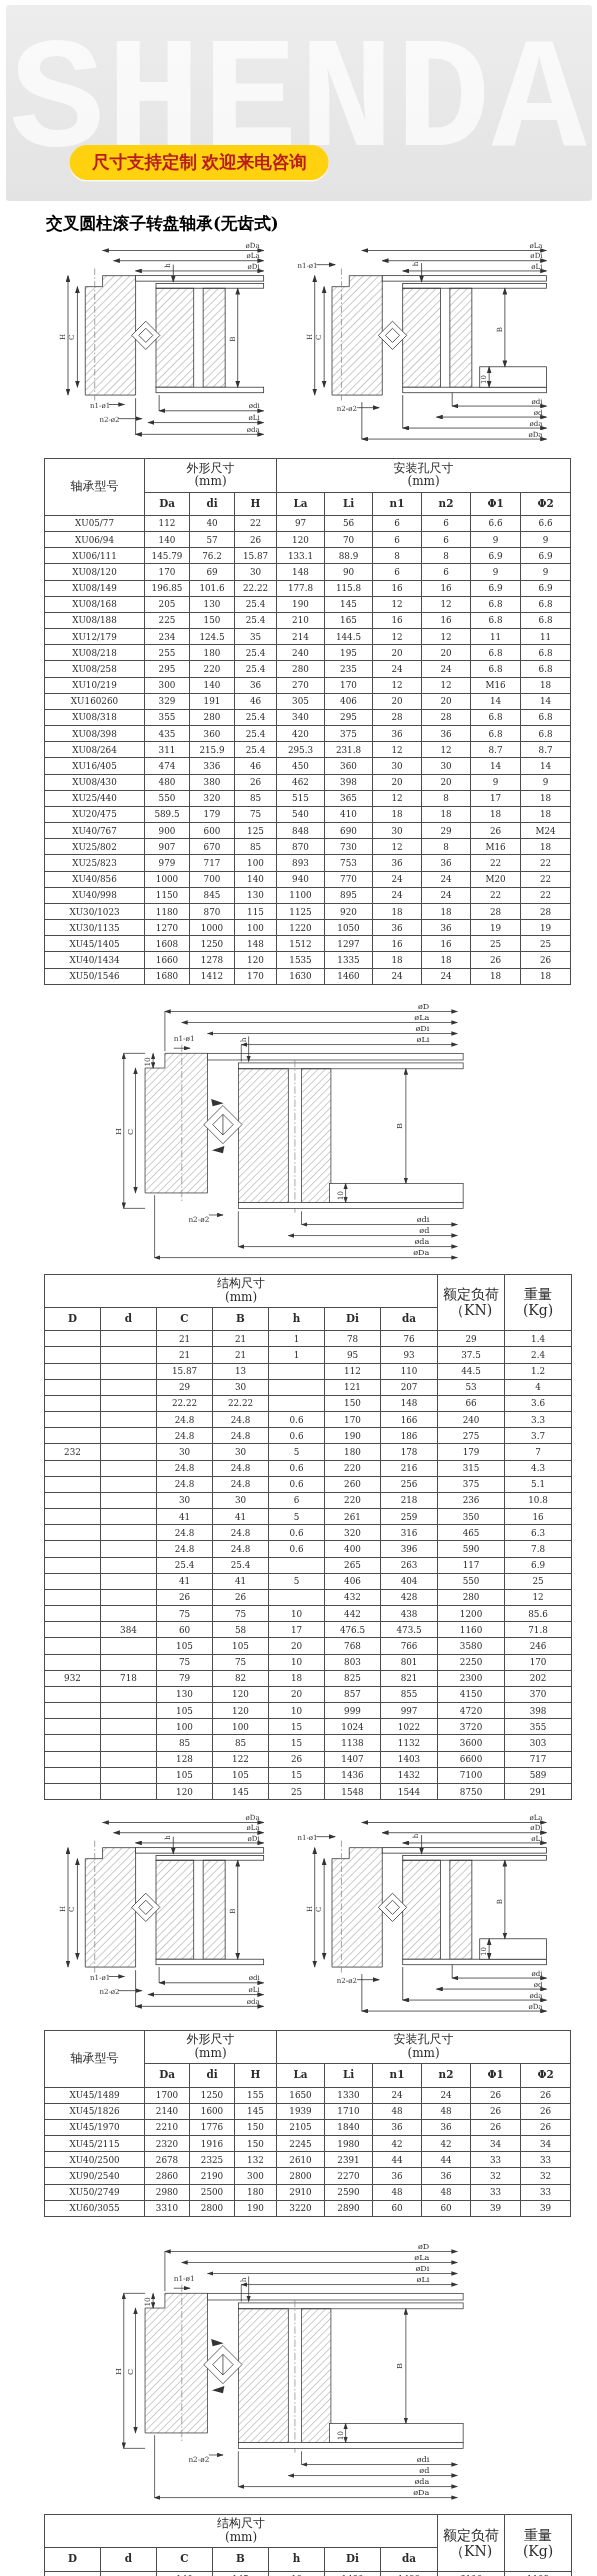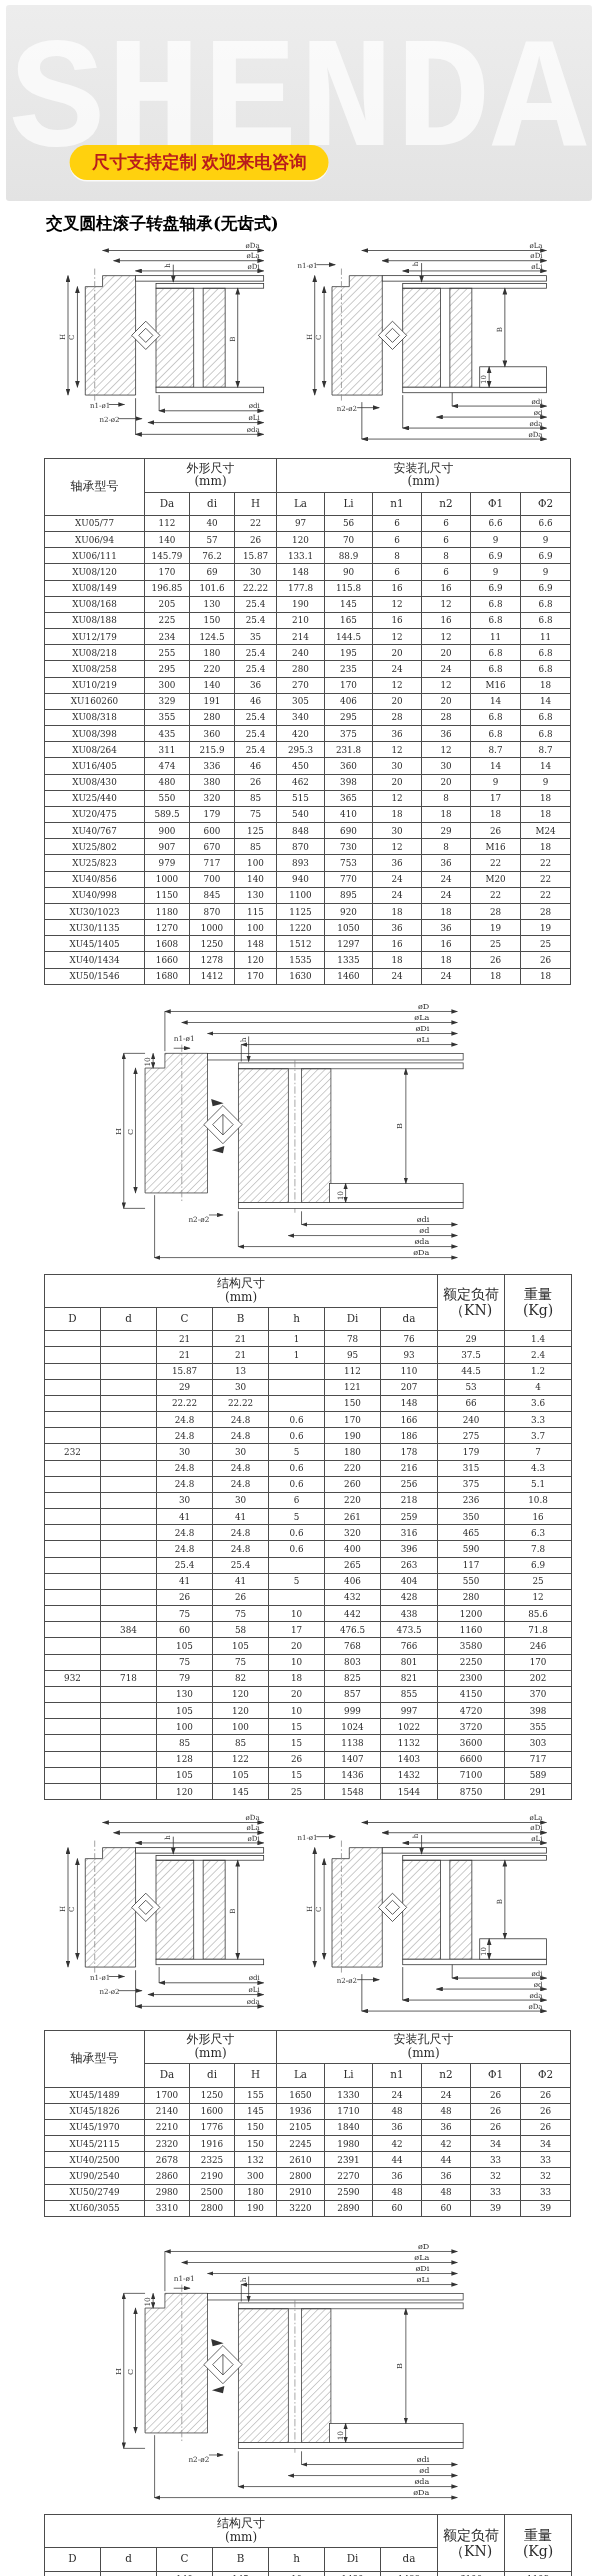--- a/index.html
+++ b/index.html
@@ -45,21 +45,21 @@
     border-collapse:collapse;margin:8px 0 0 44px;width:526px;
     table-layout:fixed;font-size:8.8px;color:#2b2b2b;
   }
   table.spec th,table.spec td{
     border:0.8px solid #4c4c4c;text-align:center;vertical-align:middle;
     padding:2.4px 0.8px;line-height:1.15;overflow:hidden;white-space:nowrap;
   }
   table.spec{border:1.6px solid #4c4c4c;}
   th.group{font-size:12px;font-weight:400;padding:3.2px 0 1.6px;}
   th.group .unit{font-size:12px;}
-  th.colhead{font-size:10.4px;font-weight:400;height:17.5px;border-radius:10px;}
+  th.colhead{font-size:10.4px;font-weight:700;height:17.5px;border-radius:10px;}
   th.model{font-size:12px;font-weight:400;}
   th.tall{font-size:14px;font-weight:400;}
   table.spec tbody td{height:10.4px;}
 </style>
 </head>
 <body>
 
 <div class="banner">
   <div class="watermark">SHENDA</div>
   <div class="pill">尺寸支持定制  欢迎来电咨询</div>
@@ -1159,21 +1159,21 @@
         <td>24</td>
         <td>24</td>
         <td>26</td>
         <td>26</td>
       </tr>
       <tr>
         <td>XU45/1826</td>
         <td>2140</td>
         <td>1600</td>
         <td>145</td>
-        <td>1936</td>
+        <td>1939</td>
         <td>1710</td>
         <td>48</td>
         <td>48</td>
         <td>26</td>
         <td>26</td>
       </tr>
       <tr>
         <td>XU45/1970</td>
         <td>2210</td>
         <td>1776</td>

